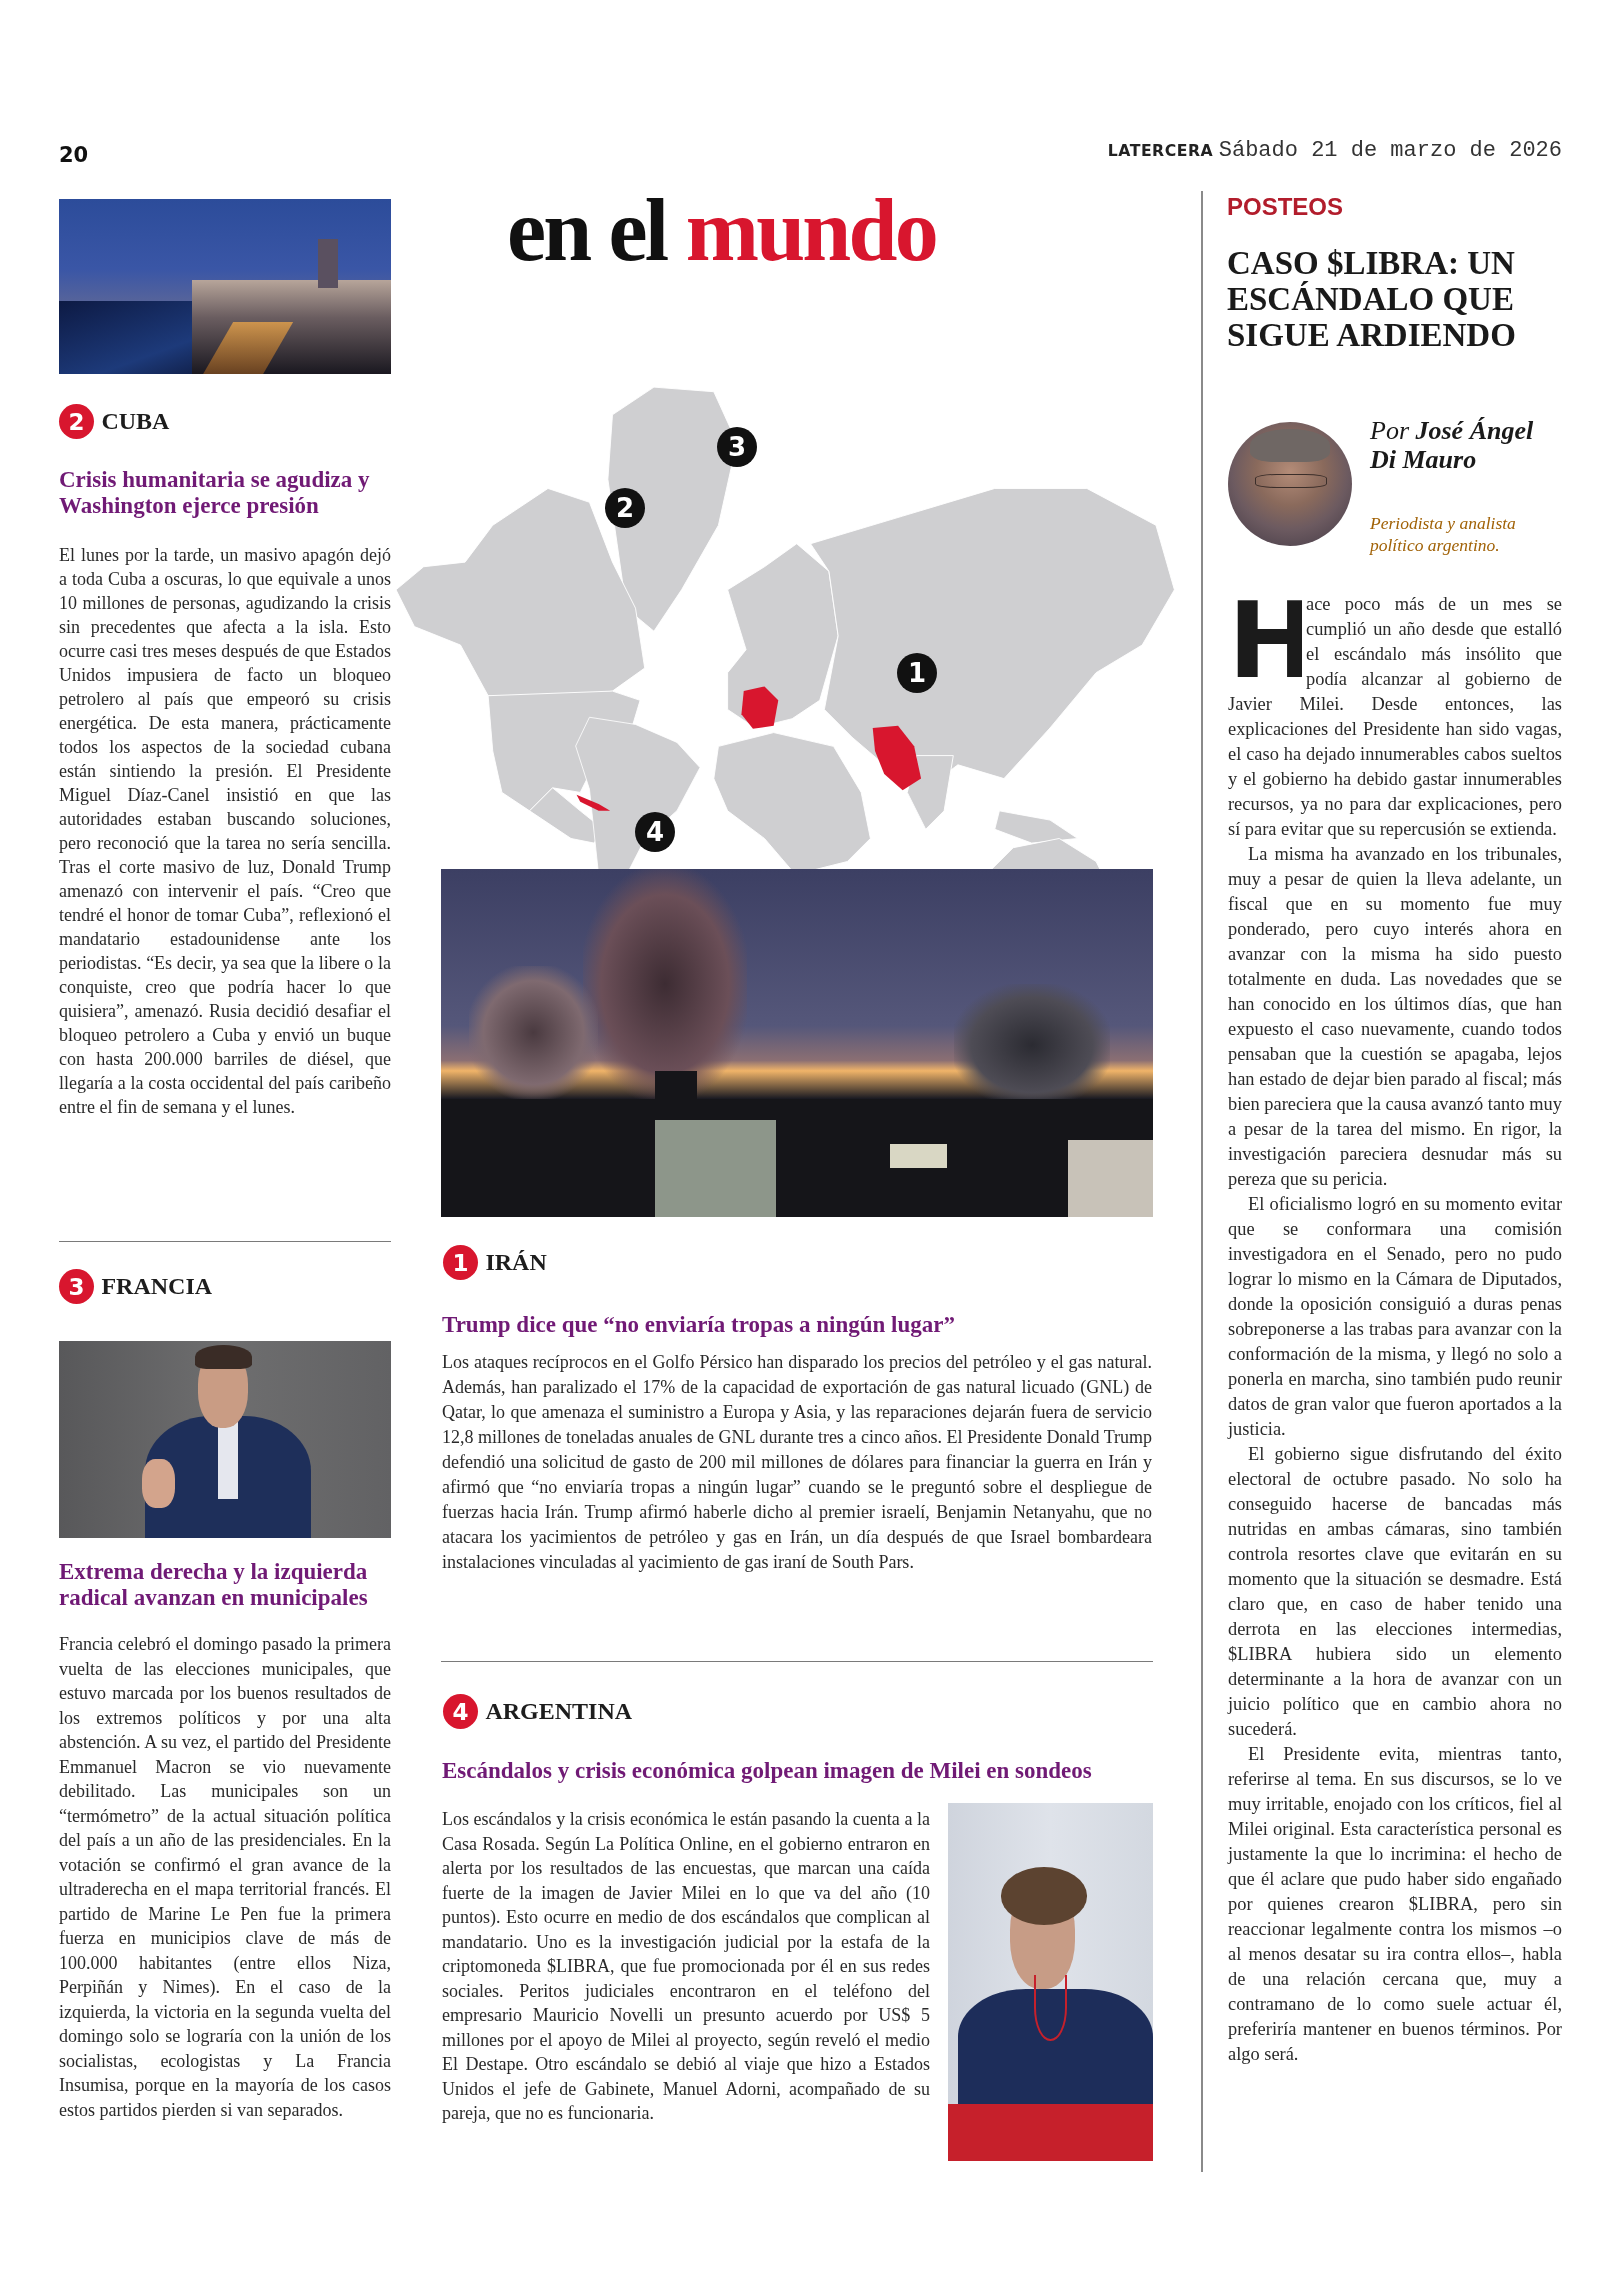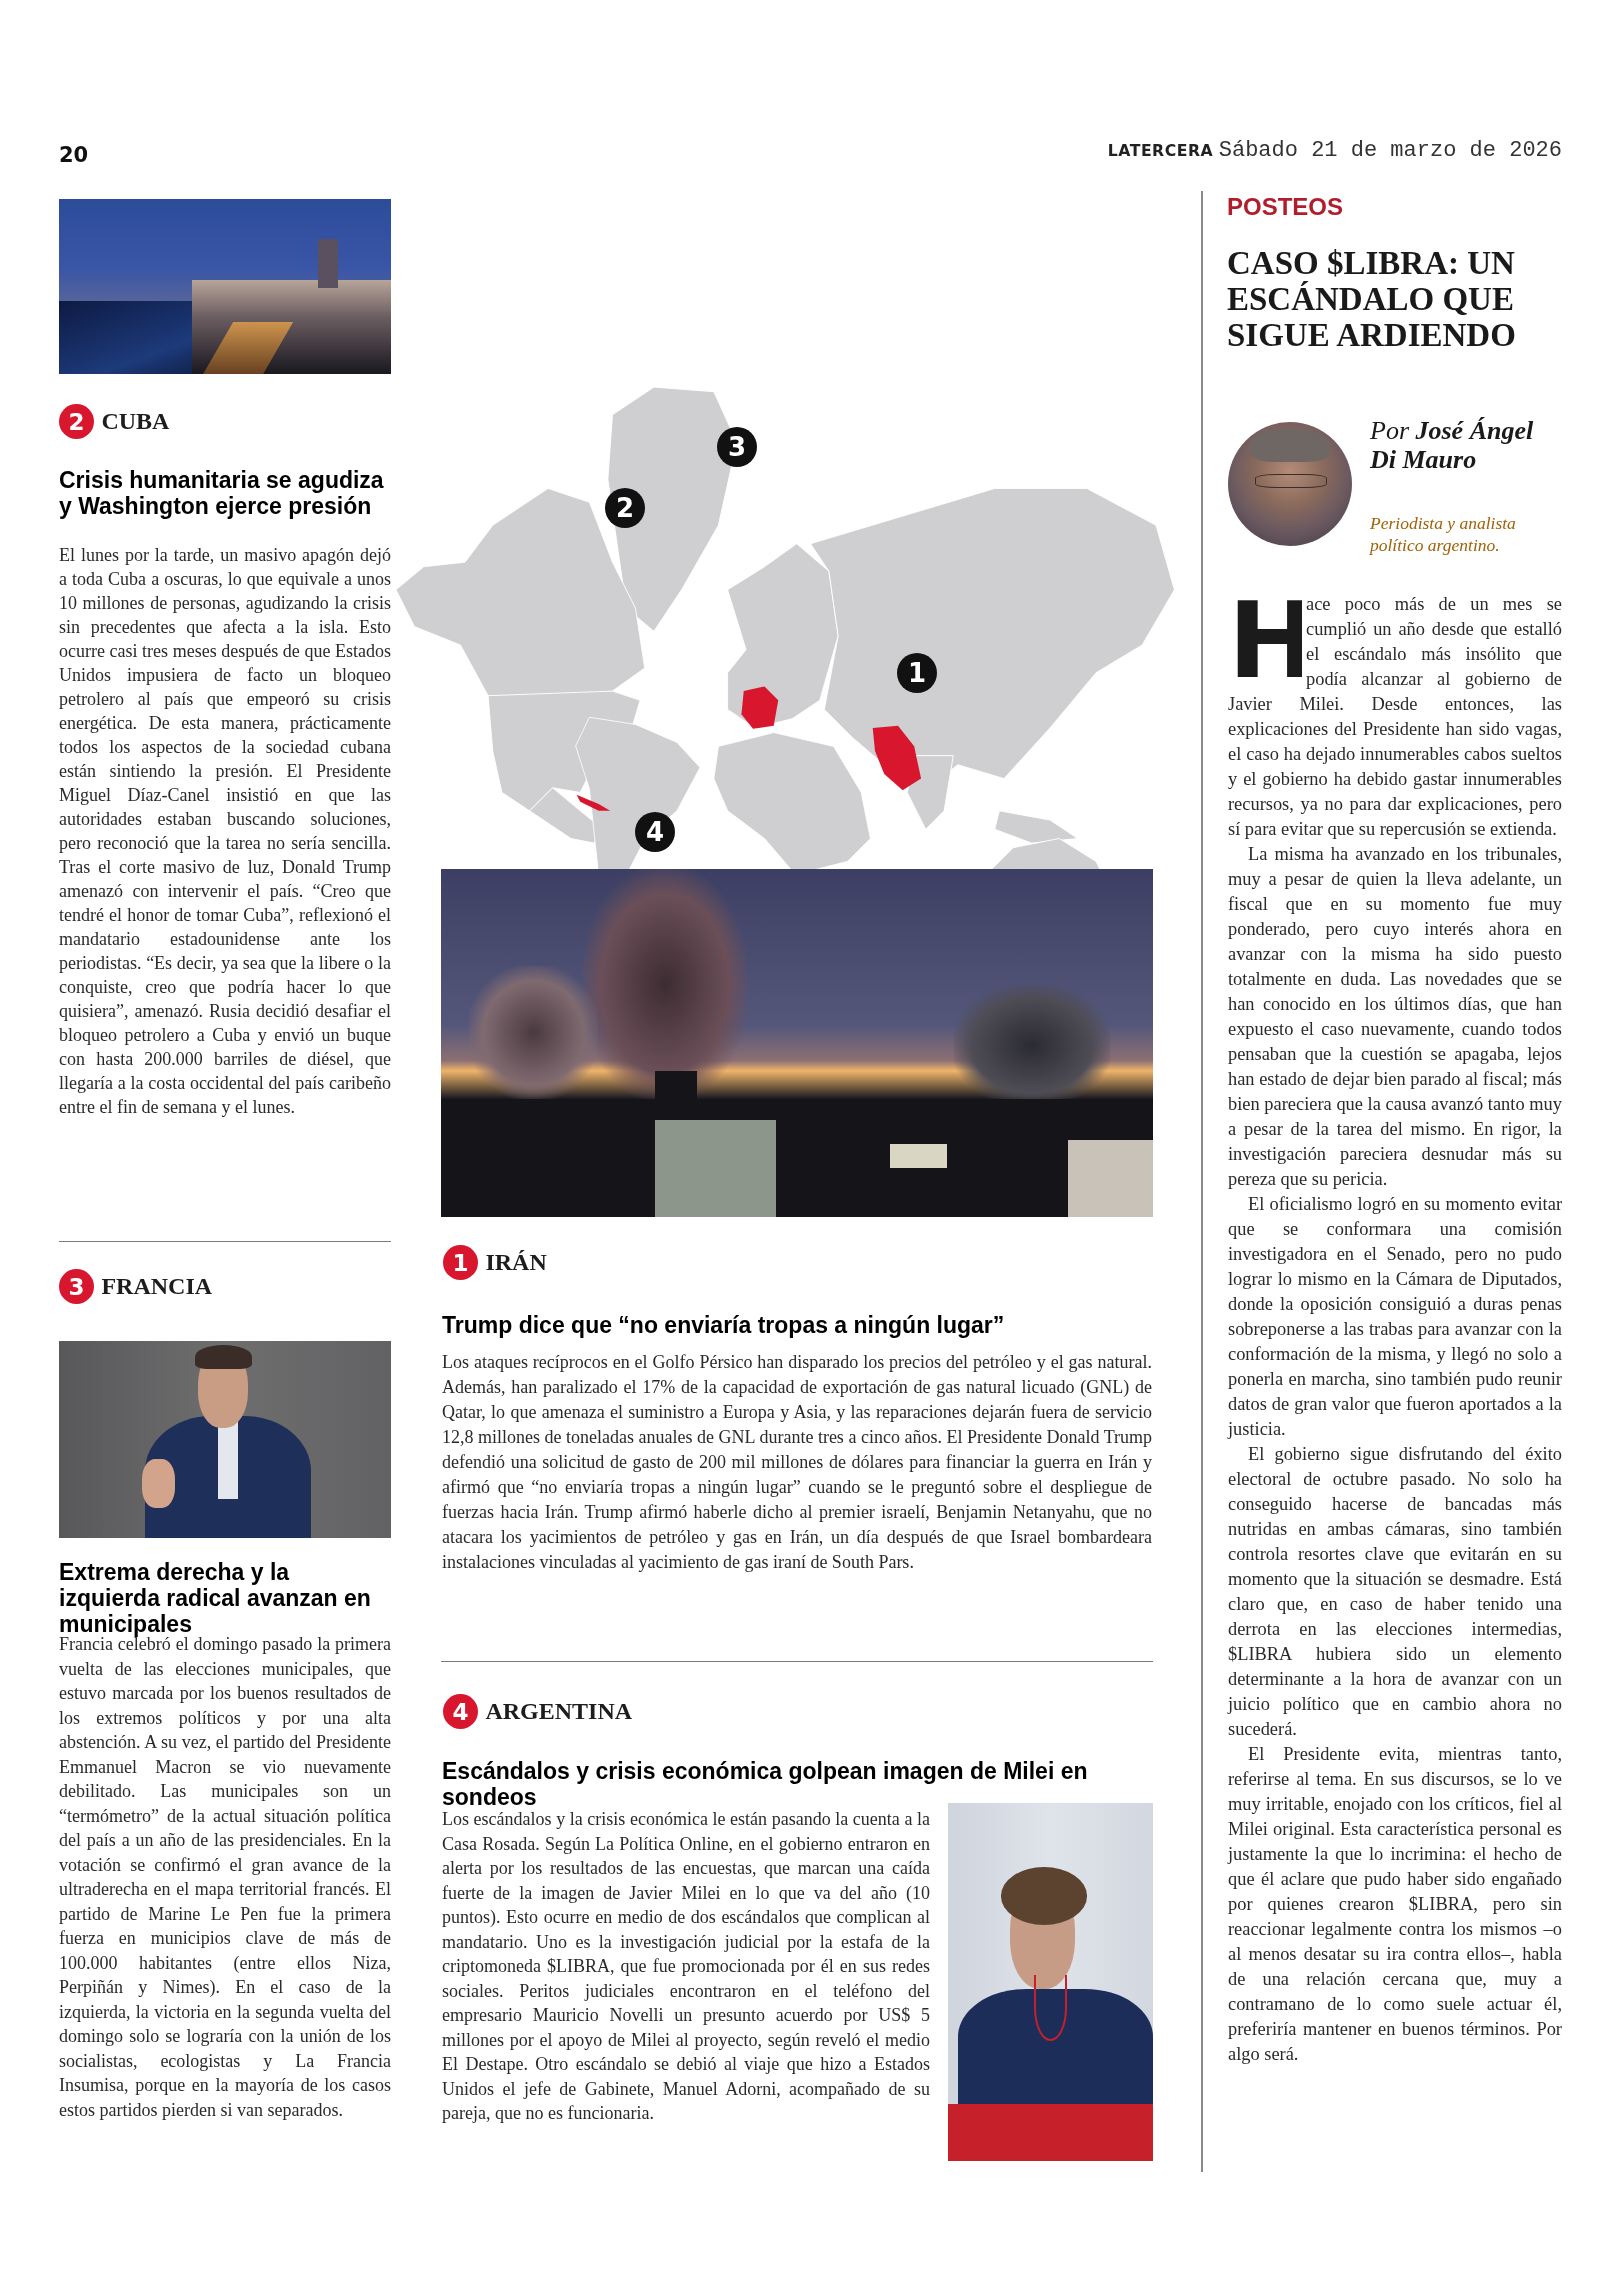--- a/index.html
+++ b/index.html
@@ -44,21 +44,21 @@
 
   #author-photo { left:1228px; top:422px; width:124px; height:124px; border-radius:50%; background:radial-gradient(circle at 50% 40%,#b48c78 0%,#8a6a5c 35%,#6c5a60 60%,#3e3642 100%); overflow:hidden; }
   #author-photo .glasses { position:absolute; left:22%; top:42%; width:56%; height:10%; border:1.8px solid #3b2e2a; border-radius:30%; }
   #author-photo .hair { position:absolute; left:18%; top:6%; width:64%; height:26%; background:#6f6764; border-radius:50% 50% 30% 30%; }
 
   
   .section-head { position:absolute; display:flex; align-items:center; gap:7.4px; }
   .badge { width:35px; height:35px; border-radius:50%; background:#d8162e; color:#fff; font-family:"DejaVu Sans", sans-serif; font-weight:bold; font-size:23px; display:flex; align-items:center; justify-content:center; }
   .section-label { font-family:"Liberation Serif", serif; font-weight:bold; font-size:24px; color:#1d1d1d; letter-spacing:0px; }
 
-  .headline { position:absolute; font-family:Liberation Sans, sans-serif; font-weight:bold; color:#000000; }
+  .headline { position:absolute; font-family:Liberation Serif, serif; font-weight:bold; color:#701a75; }
   .body-text { position:absolute; font-family:"Liberation Serif", serif; color:#2a2a2a; text-align:justify; hyphens:auto; }
   .body-text p { margin:0; }
   .body-text p + p { text-indent:20px; }
 
   .rule { position:absolute; height:1.4px; background:#7a7a7a; }
 
   
   #page-title { left:507px; top:191px; width:507px; font-family:"Liberation Serif", serif; font-weight:bold; font-size:88px; line-height:79px; color:#111; letter-spacing:-2.8px; }
   #page-title .accent { color:#d8162e; }
 
@@ -111,20 +111,24 @@
     <div class="head"></div>
     <div class="hair"></div>
     <div class="hand"></div>
 </div>
 <div class="headline" style="left:59px; top:1559px; width:336px; font-size:23px; line-height:26px;">Extrema derecha y la izquierda radical avanzan en municipales</div>
 <div class="body-text" style="left:59px; top:1632px; width:332px; font-size:18px; line-height:24.5px;">
   <p>Francia celebró el domingo pasado la primera vuelta de las elecciones municipales, que estuvo marcada por los buenos resultados de los extremos políticos y por una alta abstención. A su vez, el partido del Presidente Emmanuel Macron se vio nuevamente debilitado. Las municipales son un “termómetro” de la actual situación política del país a un año de las presidenciales. En la votación se confirmó el gran avance de la ultraderecha en el mapa territorial francés. El partido de Marine Le Pen fue la primera fuerza en municipios clave de más de 100.000 habitantes (entre ellos Niza, Perpiñán y Nimes). En el caso de la izquierda, la victoria en la segunda vuelta del domingo solo se lograría con la unión de los socialistas, ecologistas y La Francia Insumisa, porque en la mayoría de los casos estos partidos pierden si van separados.</p>
 </div>
 
 <div id="page-title" class="abs">
+  <div>
+    <span>en el</span>
+    <span class="accent">mundo</span>
+  </div>
 </div>
 
 <div id="world-map" class="abs">
   <svg width="783" height="521" viewBox="0 0 1700 1130">
     <g fill="#cfcfd1" stroke="#ffffff" stroke-width="2">
 
       <path d="M470,140 L560,80 L690,90 L740,200 L700,380 L620,520 L560,610 L500,560 L480,420 L460,280 Z"></path>
 
       <path d="M210,380 L330,300 L420,330 L470,460 L520,560 L540,690 L470,740 L320,760 L200,750 L140,640 L40,600 L0,520 L60,470 L150,460 Z"></path>
 

